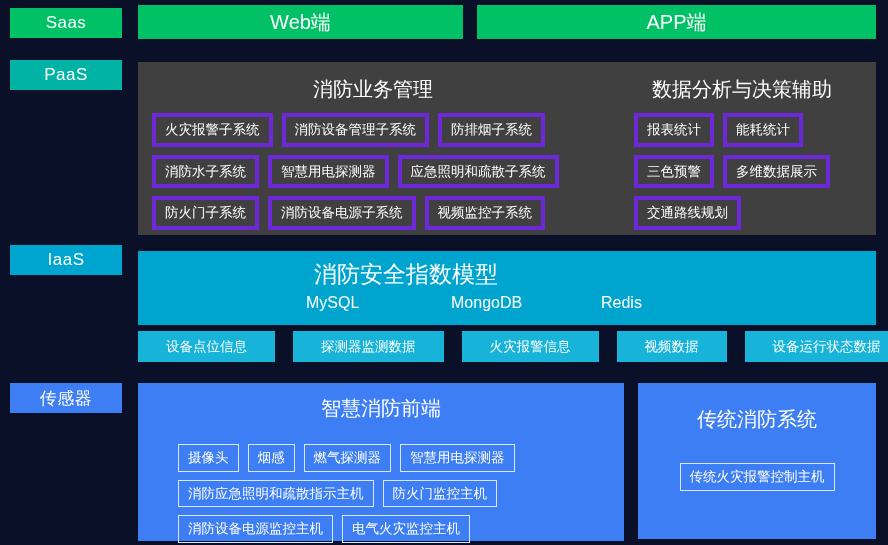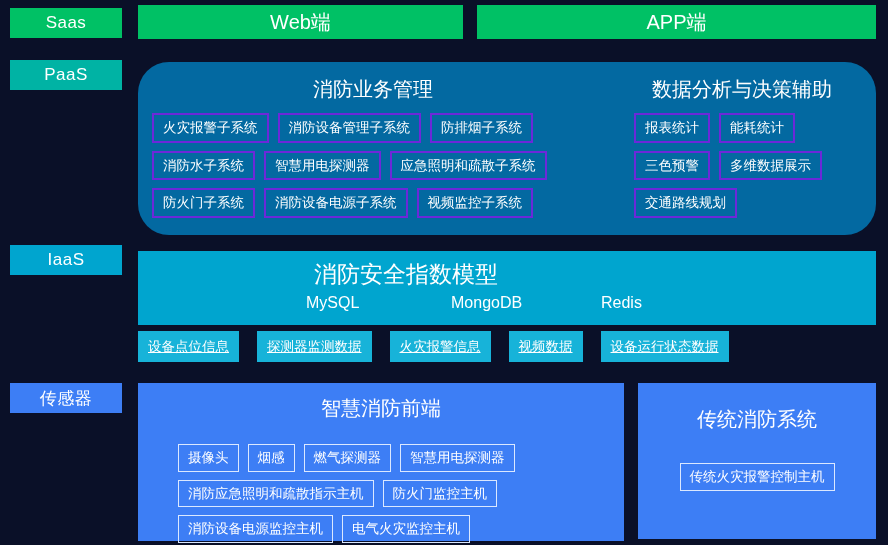--- a/index.html
+++ b/index.html
@@ -31,37 +31,36 @@
     display: flex; align-items: center; justify-content: center;
     color: #fff; font-size: 20px;
   }
   .bar-web { left: 138px; width: 325px; }
   .bar-app { left: 477px; width: 399px; }
 
   
   .paas-panel {
     position: absolute; left: 138px; top: 62px;
     width: 738px; height: 173px;
-    background: #0369a1;
-    border-radius: 31px;
+    background: #404040;
   }
   .paas-col { position: absolute; top: 0; height: 100%; }
   .paas-col-left  { left: 0;    width: 470px; }
   .paas-col-right { left: 470px; width: 268px; }
   .panel-title {
     text-align: center; color: #ffffff; font-size: 20px;
     margin-top: 14px; margin-bottom: 10px;
   }
   .chip-rows { padding: 0 10px; }
   .chip-row {
     display: flex; gap: 9px; margin-bottom: 8px;
     justify-content: flex-start;
   }
   .chip {
-    border: 2px solid #6d28d9;
+    border: 4px solid #6d28d9;
     color: #ffffff;
     font-size: 13.5px;
     padding: 5px 9px;
     white-space: nowrap;
     line-height: 1.15;
   }
   .paas-col-left .chip-row { padding-left: 4px; }
   .paas-col-right .chip-row { padding-left: 16px; }
 
   
@@ -85,23 +84,22 @@
   .iaas-chipstrip {
     position: absolute; left: 138px; top: 331px;
     width: 738px; height: 31px;
     display: flex; gap: 18px; align-items: stretch;
   }
   .data-chip {
     background: #17b3d9;
     color: #ffffff;
     font-size: 13.5px;
     display: flex; align-items: center; justify-content: center;
-    padding: 0 10px;
+    padding: 0 28px;
     white-space: nowrap;
-    text-decoration: underline;
   }
 
   
   .sensor-left {
     position: absolute; left: 138px; top: 383px;
     width: 486px; height: 158px;
     background: #3d7ef5;
   }
   .sensor-right {
     position: absolute; left: 638px; top: 383px;

